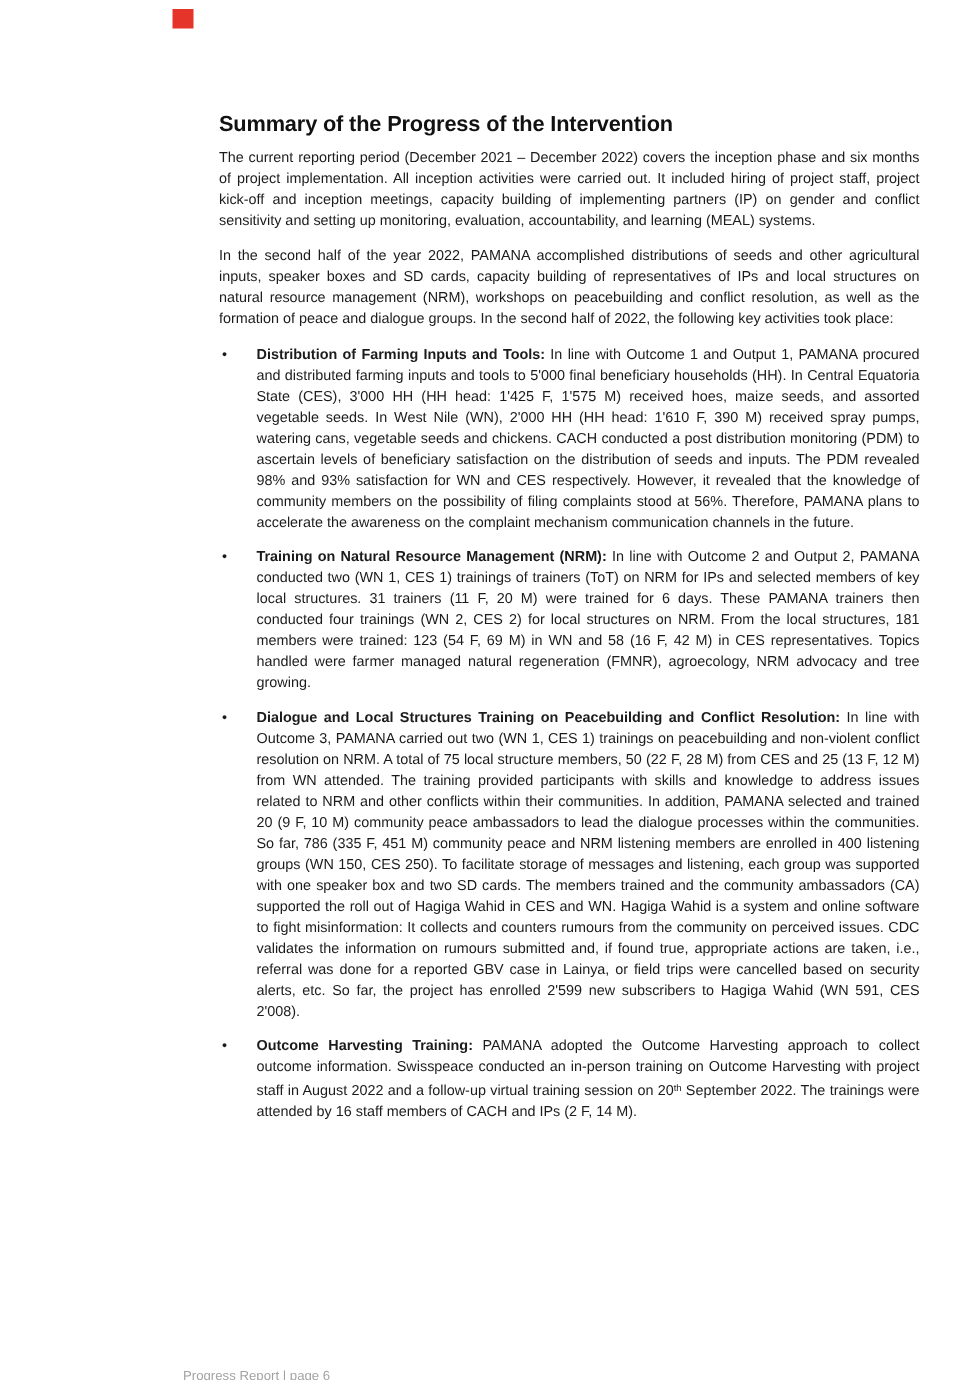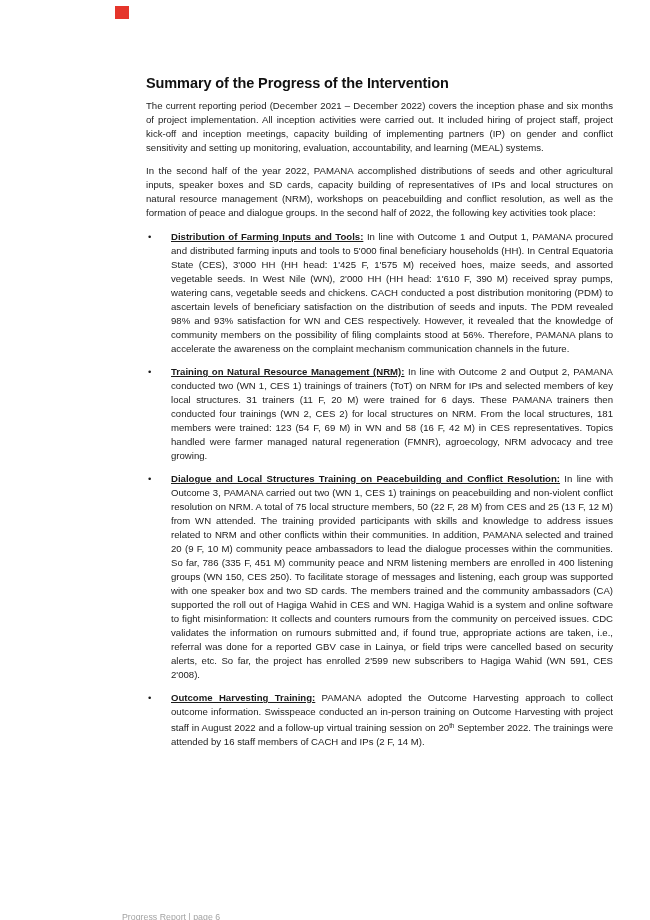--- a/index.html
+++ b/index.html
@@ -57,21 +57,21 @@
     line-height: 14px;
     text-align: justify;
     margin: 0 0 9px 0;
   }
   ul.bullets li .marker {
     position: absolute;
     left: 2px;
     top: 0;
     font-size: 9.6px;
   }
-  .bold { font-weight: bold; text-decoration: underline; }
+  .bold { font-weight: bold; }
   .sup {
     font-size: 6.3px;
     vertical-align: 3px;
   }
   .footer {
     position: absolute;
     left: 122px;
     top: 864px;
     font-size: 8.8px;
     line-height: 12px;

